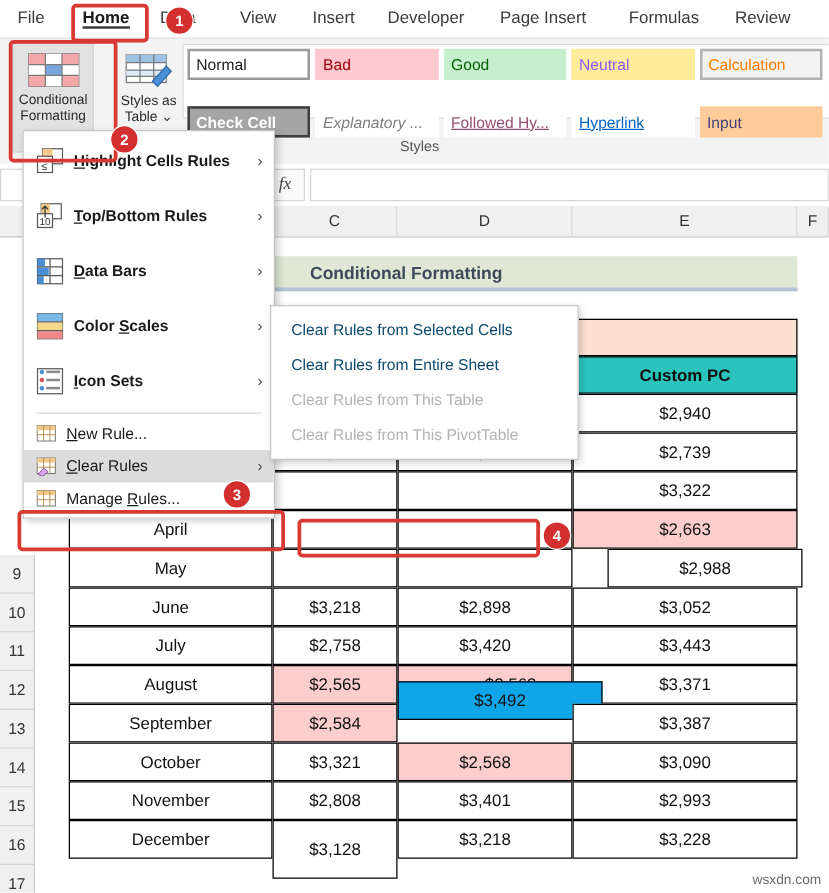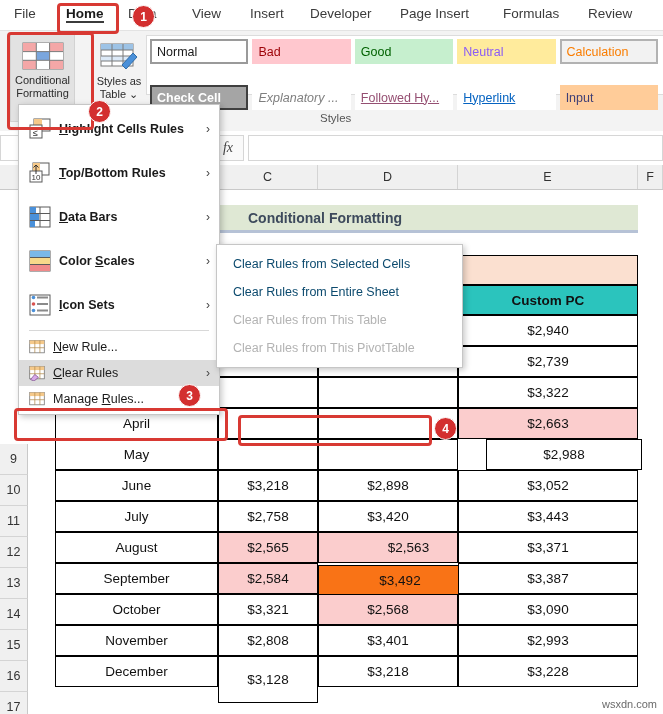--- a/index.html
+++ b/index.html
@@ -288,21 +288,21 @@
         <div class="cell" style="left: 55px; top: 336px; width: 163px; height: 31px; border: 1px solid rgb(0, 0, 0); background: rgb(255, 255, 255); font-size: 13.5px;">July</div>
         <div class="cell" style="left: 218px; top: 336px; width: 100px; height: 31px; border: 1px solid rgb(0, 0, 0); background: rgb(255, 255, 255); font-size: 13.5px;">$2,758</div>
         <div class="cell" style="left: 318px; top: 336px; width: 140px; height: 31px; border: 1px solid rgb(0, 0, 0); background: rgb(255, 255, 255); font-size: 13.5px;">$3,420</div>
         <div class="cell" style="left: 458px; top: 336px; width: 180px; height: 31px; border: 1px solid rgb(0, 0, 0); background: rgb(255, 255, 255); font-size: 13.5px;">$3,443</div>
         <div class="cell" style="left: 55px; top: 367px; width: 163px; height: 31px; border: 1px solid rgb(0, 0, 0); background: rgb(255, 255, 255); font-size: 13.5px;">August</div>
         <div class="cell" style="left: 218px; top: 367px; width: 100px; height: 31px; border: 1px solid rgb(0, 0, 0); background: rgb(251, 205, 205); font-size: 13.5px;">$2,565</div>
         <div class="cell" style="left: 318px; top: 367px; width: 140px; height: 31px; border: 1px solid rgb(0, 0, 0); background: rgb(251, 205, 205); font-size: 13.5px; padding-left: 41px;">$2,563</div>
         <div class="cell" style="left: 458px; top: 367px; width: 180px; height: 31px; border: 1px solid rgb(0, 0, 0); background: rgb(255, 255, 255); font-size: 13.5px;">$3,371</div>
         <div class="cell" style="left: 55px; top: 398px; width: 163px; height: 31px; border: 1px solid rgb(0, 0, 0); background: rgb(255, 255, 255); font-size: 13.5px;">September</div>
         <div class="cell" style="left: 218px; top: 398px; width: 100px; height: 31px; border: 1px solid rgb(0, 0, 0); background: rgb(251, 205, 205); font-size: 13.5px;">$2,584</div>
-        <div class="cell" style="left: 318px; top: 400px; width: 164px; height: 31px; border: 1px solid rgb(0, 0, 0); background: #f97316; font-size: 13.5px;">$3,492</div>
+        <div class="cell" style="left: 318px; top: 380px; width: 164px; height: 31px; border: 1px solid rgb(0, 0, 0); background: #0ea5e9; font-size: 13.5px;">$3,492</div>
         <div class="cell" style="left: 458px; top: 398px; width: 180px; height: 31px; border: 1px solid rgb(0, 0, 0); background: rgb(255, 255, 255); font-size: 13.5px;">$3,387</div>
         <div class="cell" style="left: 55px; top: 429px; width: 163px; height: 31px; border: 1px solid rgb(0, 0, 0); background: rgb(255, 255, 255); font-size: 13.5px;">October</div>
         <div class="cell" style="left: 218px; top: 429px; width: 100px; height: 31px; border: 1px solid rgb(0, 0, 0); background: rgb(255, 255, 255); font-size: 13.5px;">$3,321</div>
         <div class="cell" style="left: 318px; top: 429px; width: 140px; height: 31px; border: 1px solid rgb(0, 0, 0); background: rgb(251, 205, 205); font-size: 13.5px;">$2,568</div>
         <div class="cell" style="left: 458px; top: 429px; width: 180px; height: 31px; border: 1px solid rgb(0, 0, 0); background: rgb(255, 255, 255); font-size: 13.5px;">$3,090</div>
         <div class="cell" style="left: 55px; top: 460px; width: 163px; height: 31px; border: 1px solid rgb(0, 0, 0); background: rgb(255, 255, 255); font-size: 13.5px;">November</div>
         <div class="cell" style="left: 218px; top: 460px; width: 100px; height: 31px; border: 1px solid rgb(0, 0, 0); background: rgb(255, 255, 255); font-size: 13.5px;">$2,808</div>
         <div class="cell" style="left: 318px; top: 460px; width: 140px; height: 31px; border: 1px solid rgb(0, 0, 0); background: rgb(255, 255, 255); font-size: 13.5px;">$3,401</div>
         <div class="cell" style="left: 458px; top: 460px; width: 180px; height: 31px; border: 1px solid rgb(0, 0, 0); background: rgb(255, 255, 255); font-size: 13.5px;">$2,993</div>
         <div class="cell" style="left: 55px; top: 491px; width: 163px; height: 31px; border: 1px solid rgb(0, 0, 0); background: rgb(255, 255, 255); font-size: 13.5px;">December</div>

